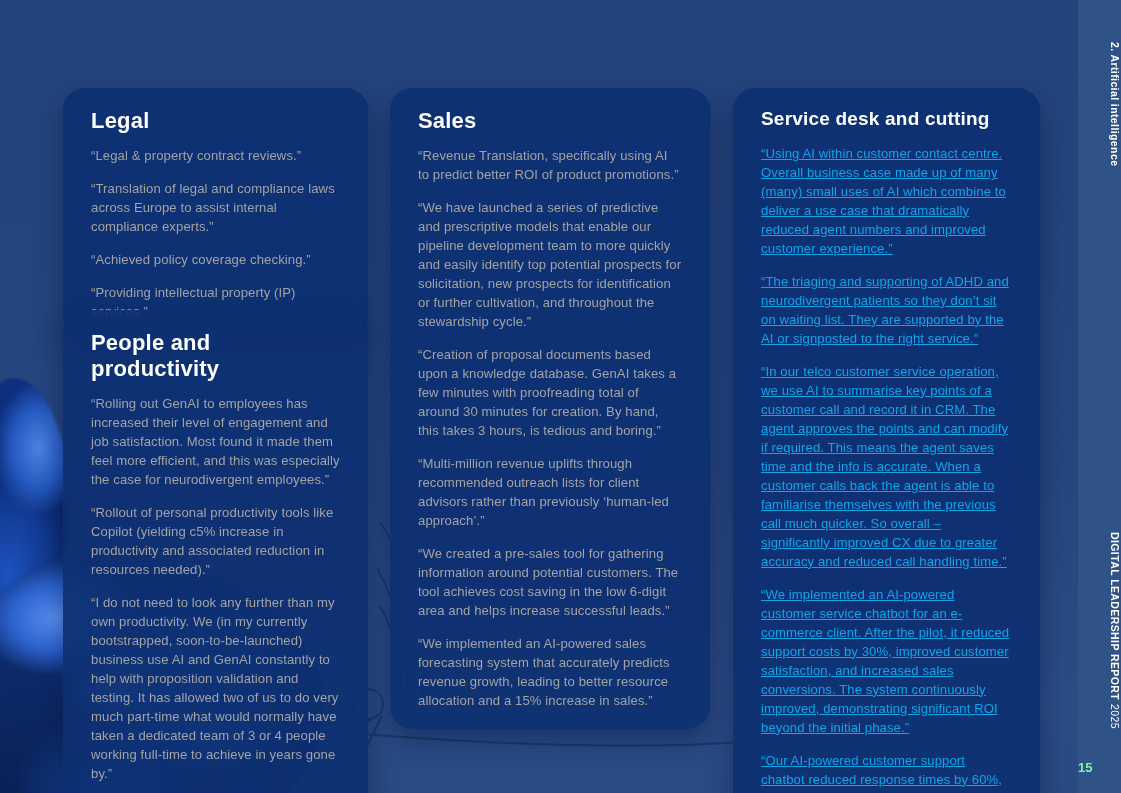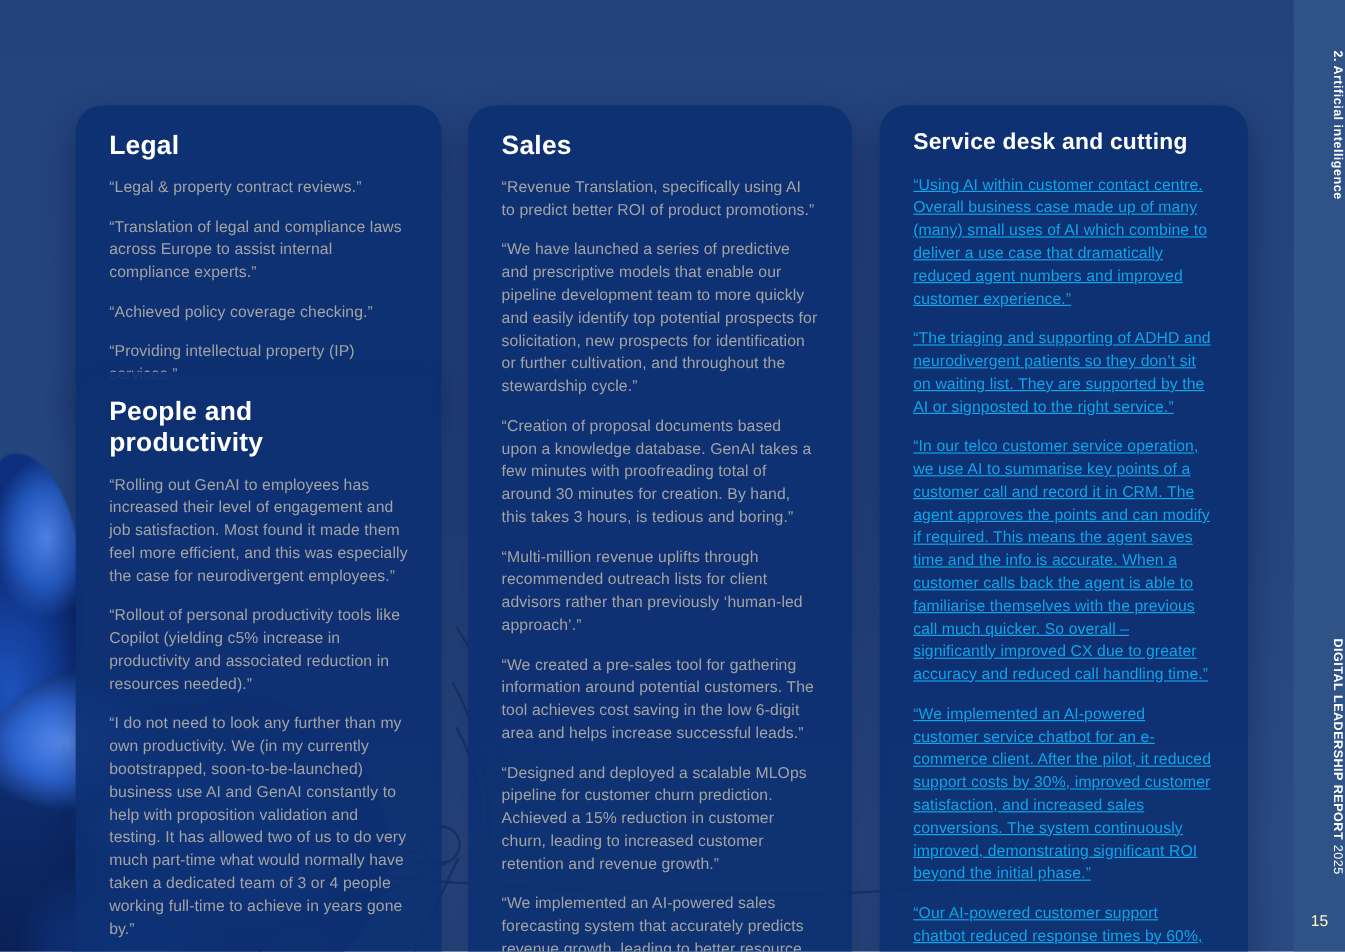--- a/index.html
+++ b/index.html
@@ -79,21 +79,21 @@
     position:absolute;left:0;width:100%;
     text-align:left;color:#ffffff;white-space:nowrap;
     display:flex;justify-content:center;
   }
   .section-label{top:42px;font-size:10.5px;font-weight:bold;letter-spacing:.4px;}
   .report-label{bottom:64px;font-size:10.5px;letter-spacing:.4px;}
   .report-label .rpt{font-weight:bold;}
   .report-label .yr{font-weight:normal;margin-top:4px;}
   .page-number{
     position:absolute;bottom:18px;left:0;width:100%;
-    text-align:center;color:#fef9c3;font-weight:normal;font-size:13px;
+    text-align:left;color:#86efac;font-weight:bold;font-size:13px;
   }
 </style>
 </head>
 <body>
 
 <div class="page">
 
   <div class="brain brain-sliver"></div>
   <div class="brain brain-mass"></div>
   <div class="brain brain-fold"></div>
@@ -134,21 +134,20 @@
   </article>
 
   <article class="card card-sales">
     <h2>Sales</h2>
     <div class="quotes">
         <p class="quote left">“Revenue Translation, specifically using AI to predict better ROI of product promotions.”</p>
         <p class="quote right">“We have launched a series of predictive and prescriptive models that enable our pipeline development team to more quickly and easily identify top potential prospects for solicitation, new prospects for identification or further cultivation, and throughout the stewardship cycle.”</p>
         <p class="quote left">“Creation of proposal documents based upon a knowledge database. GenAI takes a few minutes with proofreading total of around 30 minutes for creation. By hand, this takes 3 hours, is tedious and boring.”</p>
         <p class="quote right">“Multi-million revenue uplifts through recommended outreach lists for client advisors rather than previously ‘human-led approach’.”</p>
         <p class="quote left">“We created a pre-sales tool for gathering information around potential customers. The tool achieves cost saving in the low 6-digit area and helps increase successful leads.”</p>
-        <p class="quote right">“Designed and deployed a scalable MLOps pipeline for customer churn prediction. Achieved a 15% reduction in customer churn, leading to increased customer retention and revenue growth.”</p>
         <p class="quote left">“We implemented an AI-powered sales forecasting system that accurately predicts revenue growth, leading to better resource allocation and a 15% increase in sales.”</p>
       </div>
   </article>
 
   <article class="card card-service">
     <h2>Service desk and cutting</h2>
     <div class="quotes">
         <p class="quote left">“Using AI within customer contact centre. Overall business case made up of many (many) small uses of AI which combine to deliver a use case that dramatically reduced agent numbers and improved customer experience.”</p>
         <p class="quote left">“The triaging and supporting of ADHD and neurodivergent patients so they don’t sit on waiting list. They are supported by the AI or signposted to the right service.”</p>
         <p class="quote left">“In our telco customer service operation, we use AI to summarise key points of a customer call and record it in CRM. The agent approves the points and can modify if required. This means the agent saves time and the info is accurate. When a customer calls back the agent is able to familiarise themselves with the previous call much quicker. So overall – significantly improved CX due to greater accuracy and reduced call handling time.”</p>

